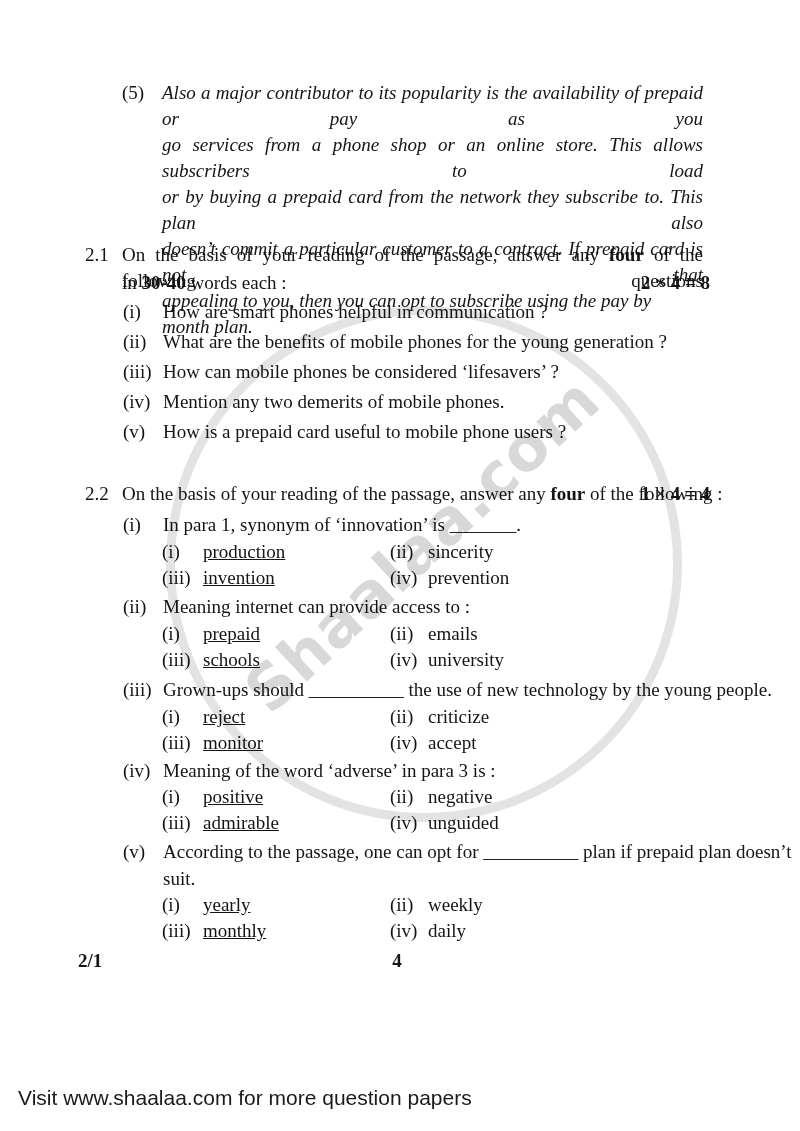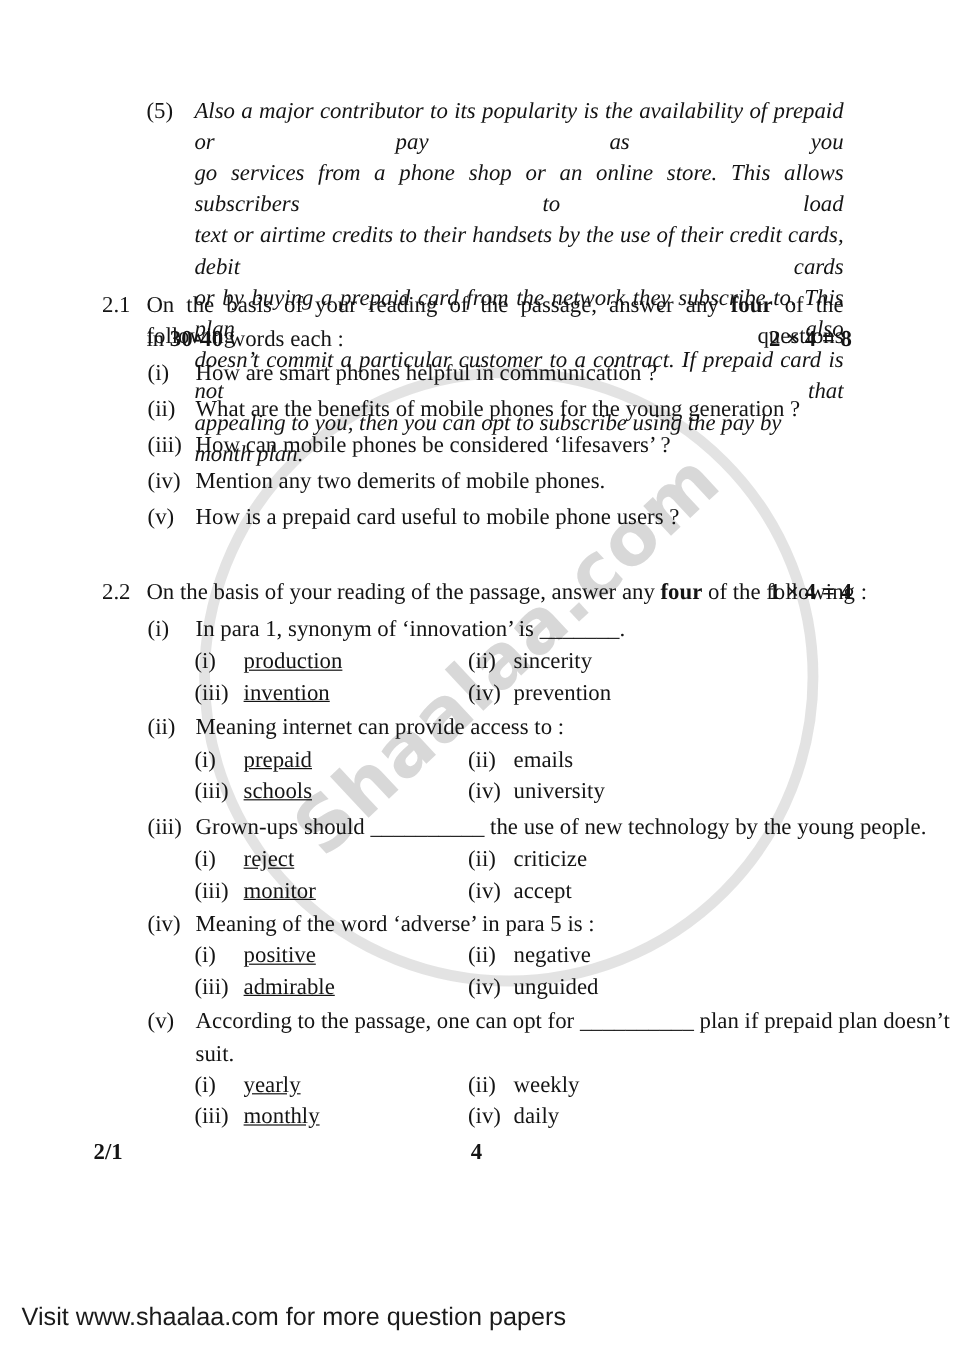--- a/index.html
+++ b/index.html
@@ -49,21 +49,20 @@
 
 <div class="page">
 
   <div class="wm-ring"></div>
   <div class="wm-text">Shaalaa.com</div>
 
   <span class="pmarker">(5)</span>
   <div class="para5">
     <div class="jline">Also a major contributor to its popularity is the availability of prepaid or pay as you</div>
     <div class="jline">go services from a phone shop or an online store.  This allows subscribers to load</div>
-    <div class="jline">text or airtime credits to their handsets by the use of their credit cards, debit cards</div>
     <div class="jline">or by buying a prepaid card from the network they subscribe to. This plan also</div>
     <div class="jline">doesn’t commit a particular customer to a contract. If prepaid card is not that</div>
     <div>appealing to you, then you can opt to subscribe using the pay by month plan.</div>
   </div>
 
   <div class="row" style="top:242px">
     <span class="abs qsec">2.1</span>
     <div class="intro1 jline"><span>On the basis of your reading of the passage, answer any </span><span class="b">four</span><span> of the following questions</span></div>
   </div>
   <div class="row" style="top:270px">
@@ -144,21 +143,21 @@
   </div>
   <div class="row" style="top:730px">
     <span class="abs on1">(iii)</span>
     <span class="abs ol1">monitor</span>
     <span class="abs on2">(iv)</span>
     <span class="abs ol2">accept</span>
   </div>
 
   <div class="row" style="top:758px">
     <span class="abs inum">(iv)</span>
-    <span class="abs itext">Meaning of the word ‘adverse’ in para 5 is :</span>
+    <span class="abs itext">Meaning of the word ‘adverse’ in para 3 is :</span>
   </div>
   <div class="row" style="top:784px">
     <span class="abs on1">(i)</span>
     <span class="abs ol1">positive</span>
     <span class="abs on2">(ii)</span>
     <span class="abs ol2">negative</span>
   </div>
   <div class="row" style="top:810px">
     <span class="abs on1">(iii)</span>
     <span class="abs ol1">admirable</span>

